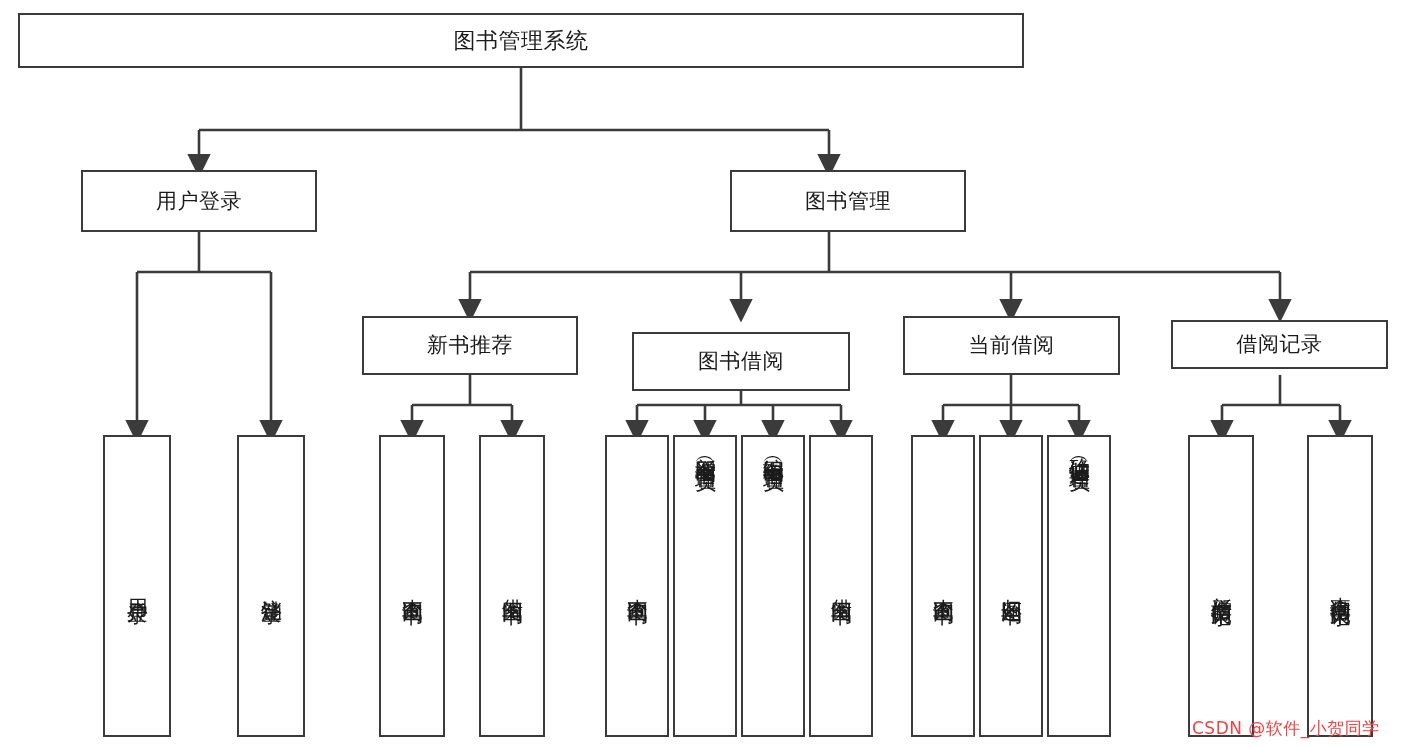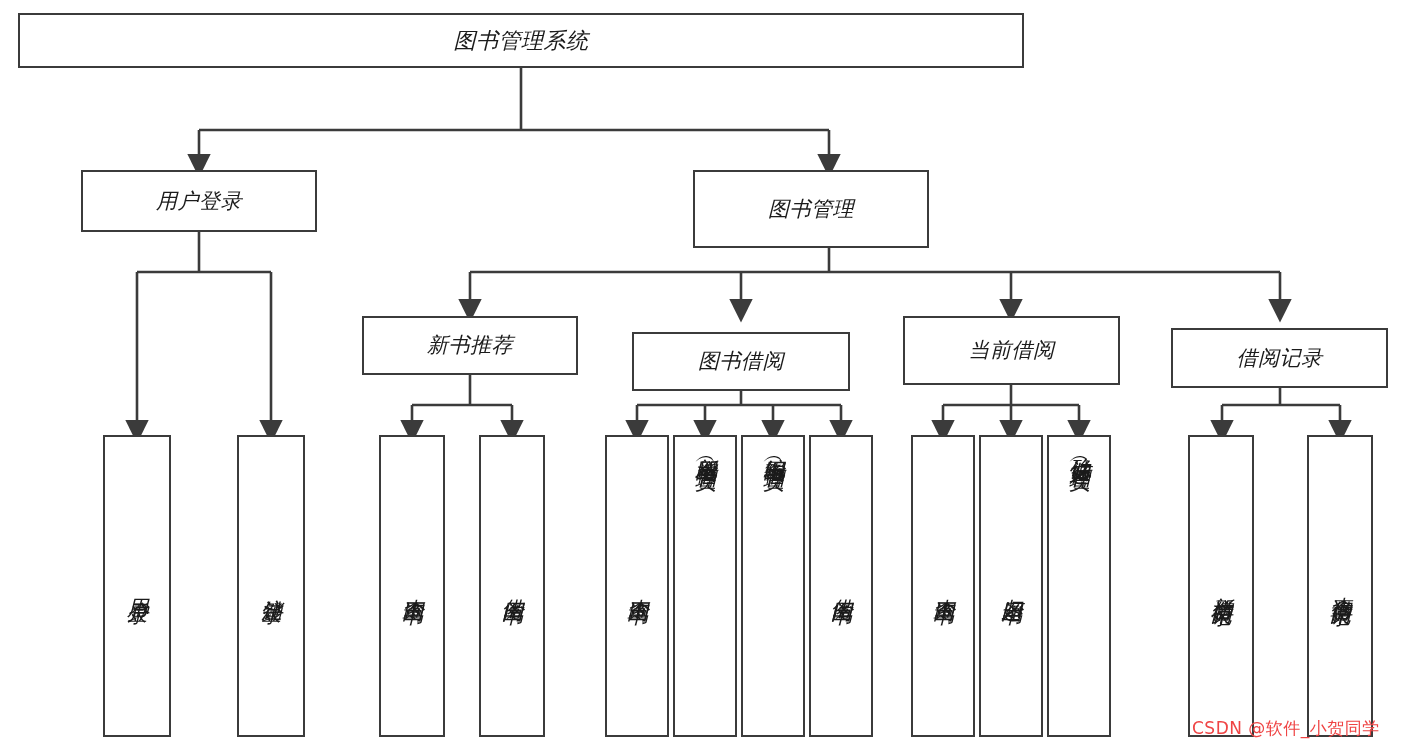--- a/index.html
+++ b/index.html
@@ -9,21 +9,20 @@
 
   .node{
     position:absolute;
     box-sizing:border-box;
     background:#ffffff;
     border:2.5px solid #3b3b3b;
     display:flex;
     align-items:center;
     justify-content:center;
     color:#1b1b1b;
-    font-style:italic;
   }
   .node .lbl{
     display:block;
     line-height:1.05;
     letter-spacing:0.5px;
     white-space:pre;
   }
   
   .h .lbl{font-size:21px;}
   .node.root .lbl{font-size:22px;}
@@ -108,34 +107,34 @@
     </g>
   </svg>
 
   <div class="node h root" style="left:18px;top:13px;width:1006px;height:55px;">
     <span class="lbl">图书管理系统</span>
   </div>
 
   <div class="node h" style="left:81px;top:170px;width:236px;height:62px;">
     <span class="lbl">用户登录</span>
   </div>
-  <div class="node h" style="left:693px;top:170px;width:236px;height:78px;justify-content:center;">
+  <div class="node h" style="left:730px;top:170px;width:236px;height:62px;justify-content:center;">
     <span class="lbl">图书管理</span>
   </div>
 
   <div class="node h" style="left:362px;top:316px;width:216px;height:59px;">
     <span class="lbl">新书推荐</span>
   </div>
   <div class="node h" style="left:632px;top:332px;width:218px;height:59px;">
     <span class="lbl">图书借阅</span>
   </div>
-  <div class="node h" style="left:903px;top:316px;width:217px;height:69px;">
+  <div class="node h" style="left:903px;top:316px;width:217px;height:59px;">
     <span class="lbl">当前借阅</span>
   </div>
-  <div class="node h" style="left:1171px;top:328px;width:217px;height:60px;">
+  <div class="node h" style="left:1171px;top:320px;width:217px;height:49px;">
     <span class="lbl">借阅记录</span>
   </div>
 
   <div class="node v" style="left:103px;top:435px;width:68px;height:302px;">
     <span class="lbl">用户登录</span>
   </div>
   <div class="node v" style="left:237px;top:435px;width:68px;height:302px;">
     <span class="lbl">注销登录</span>
   </div>
 

